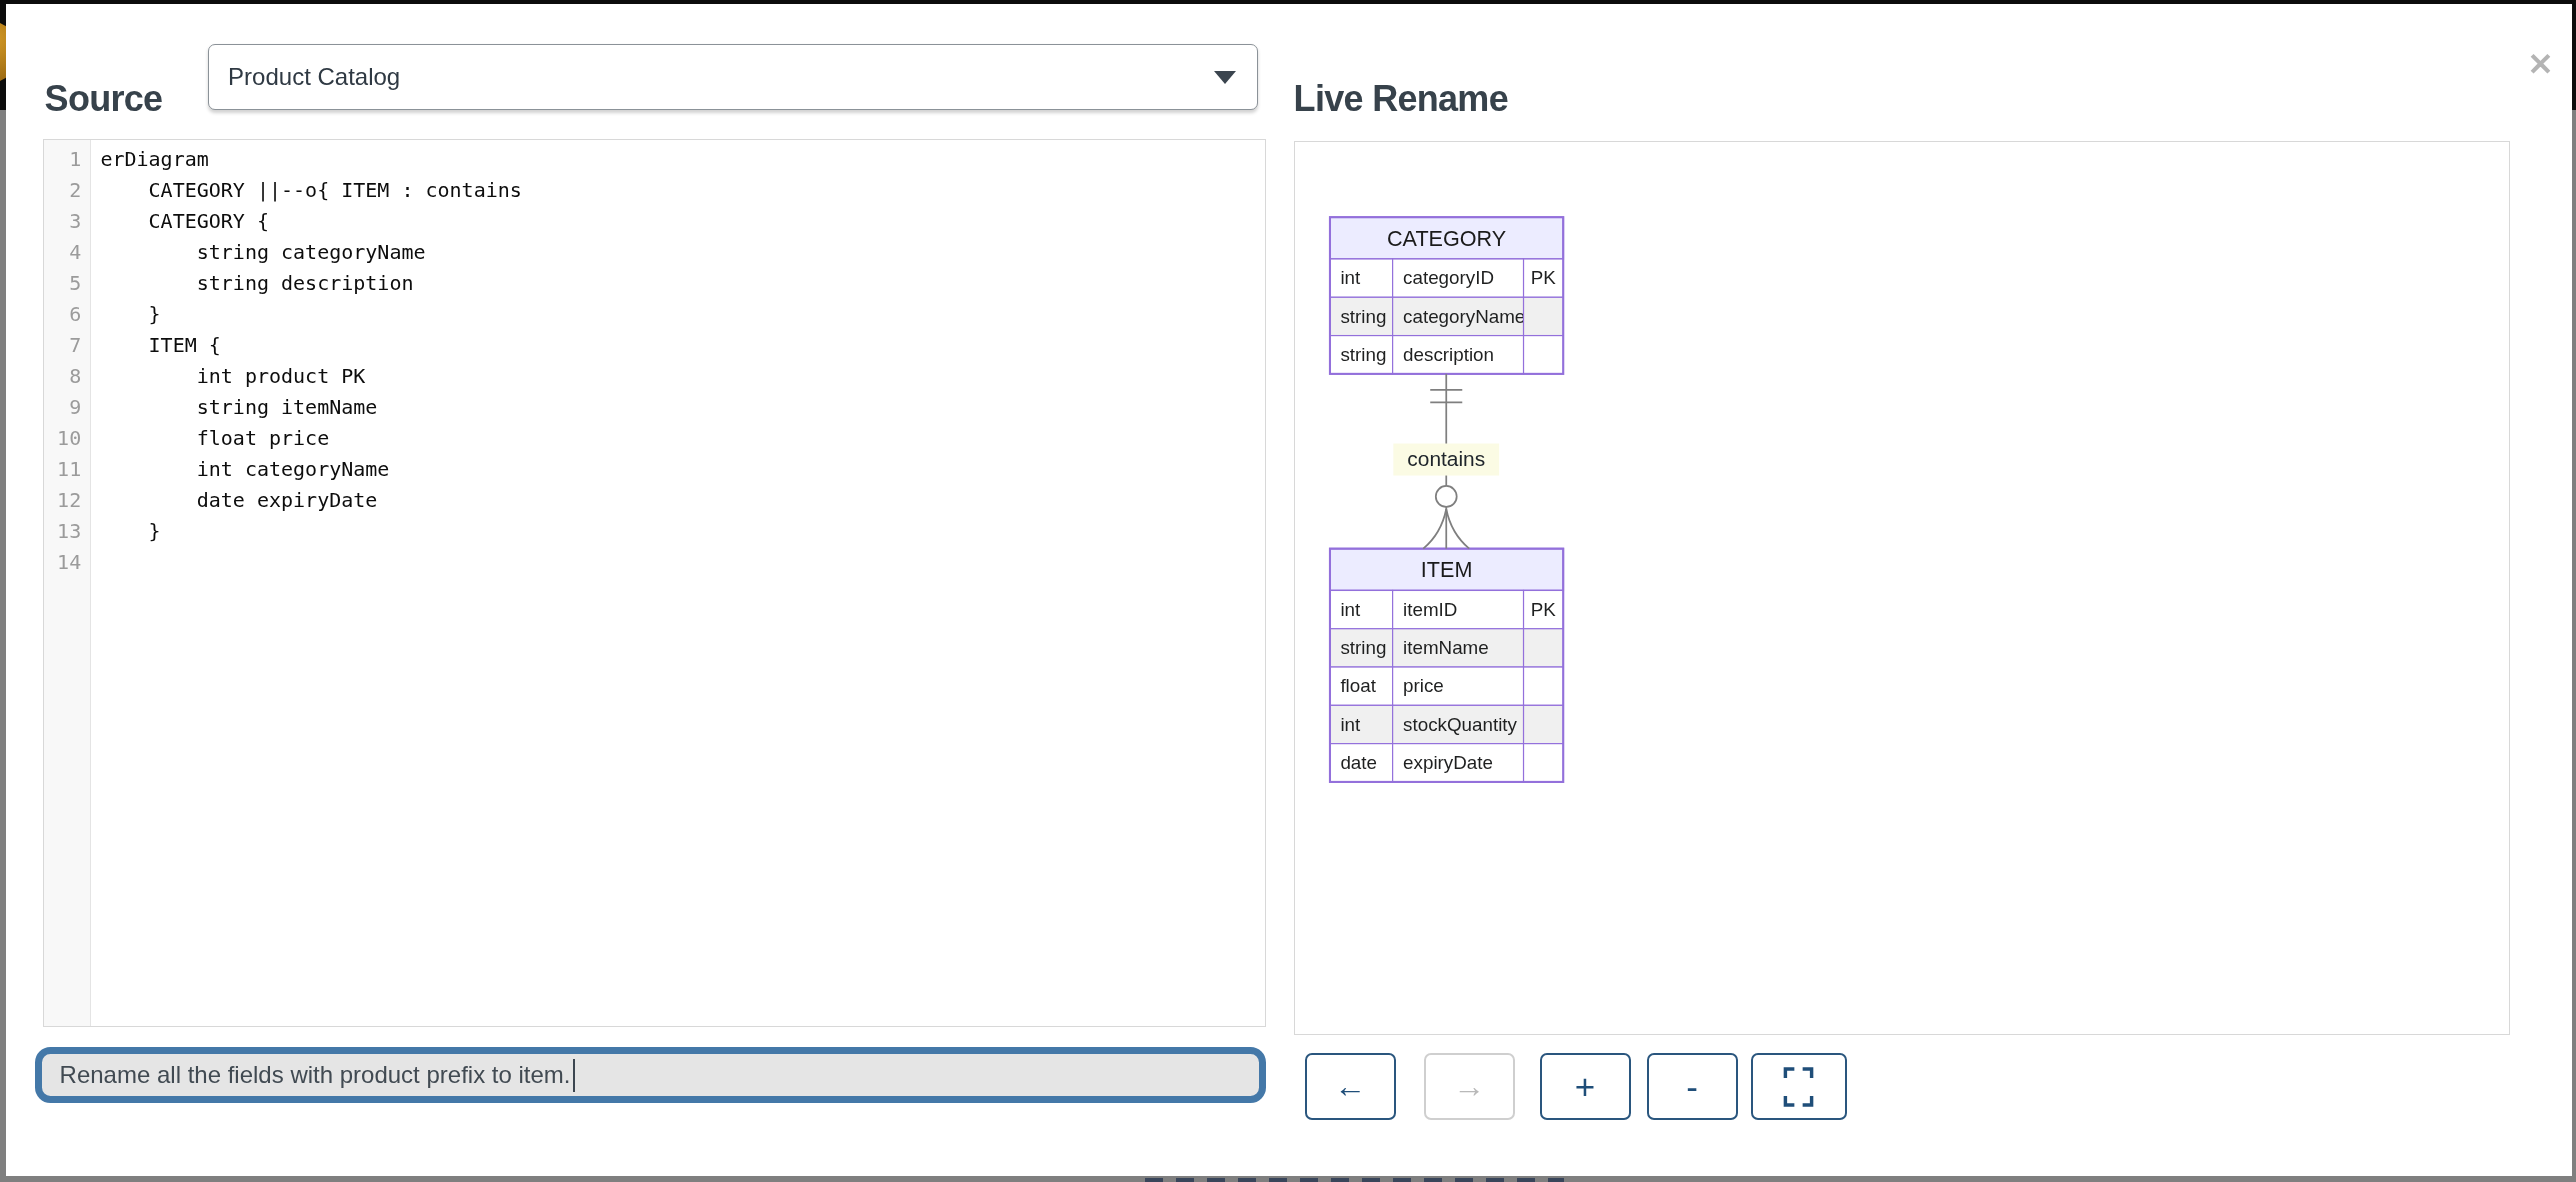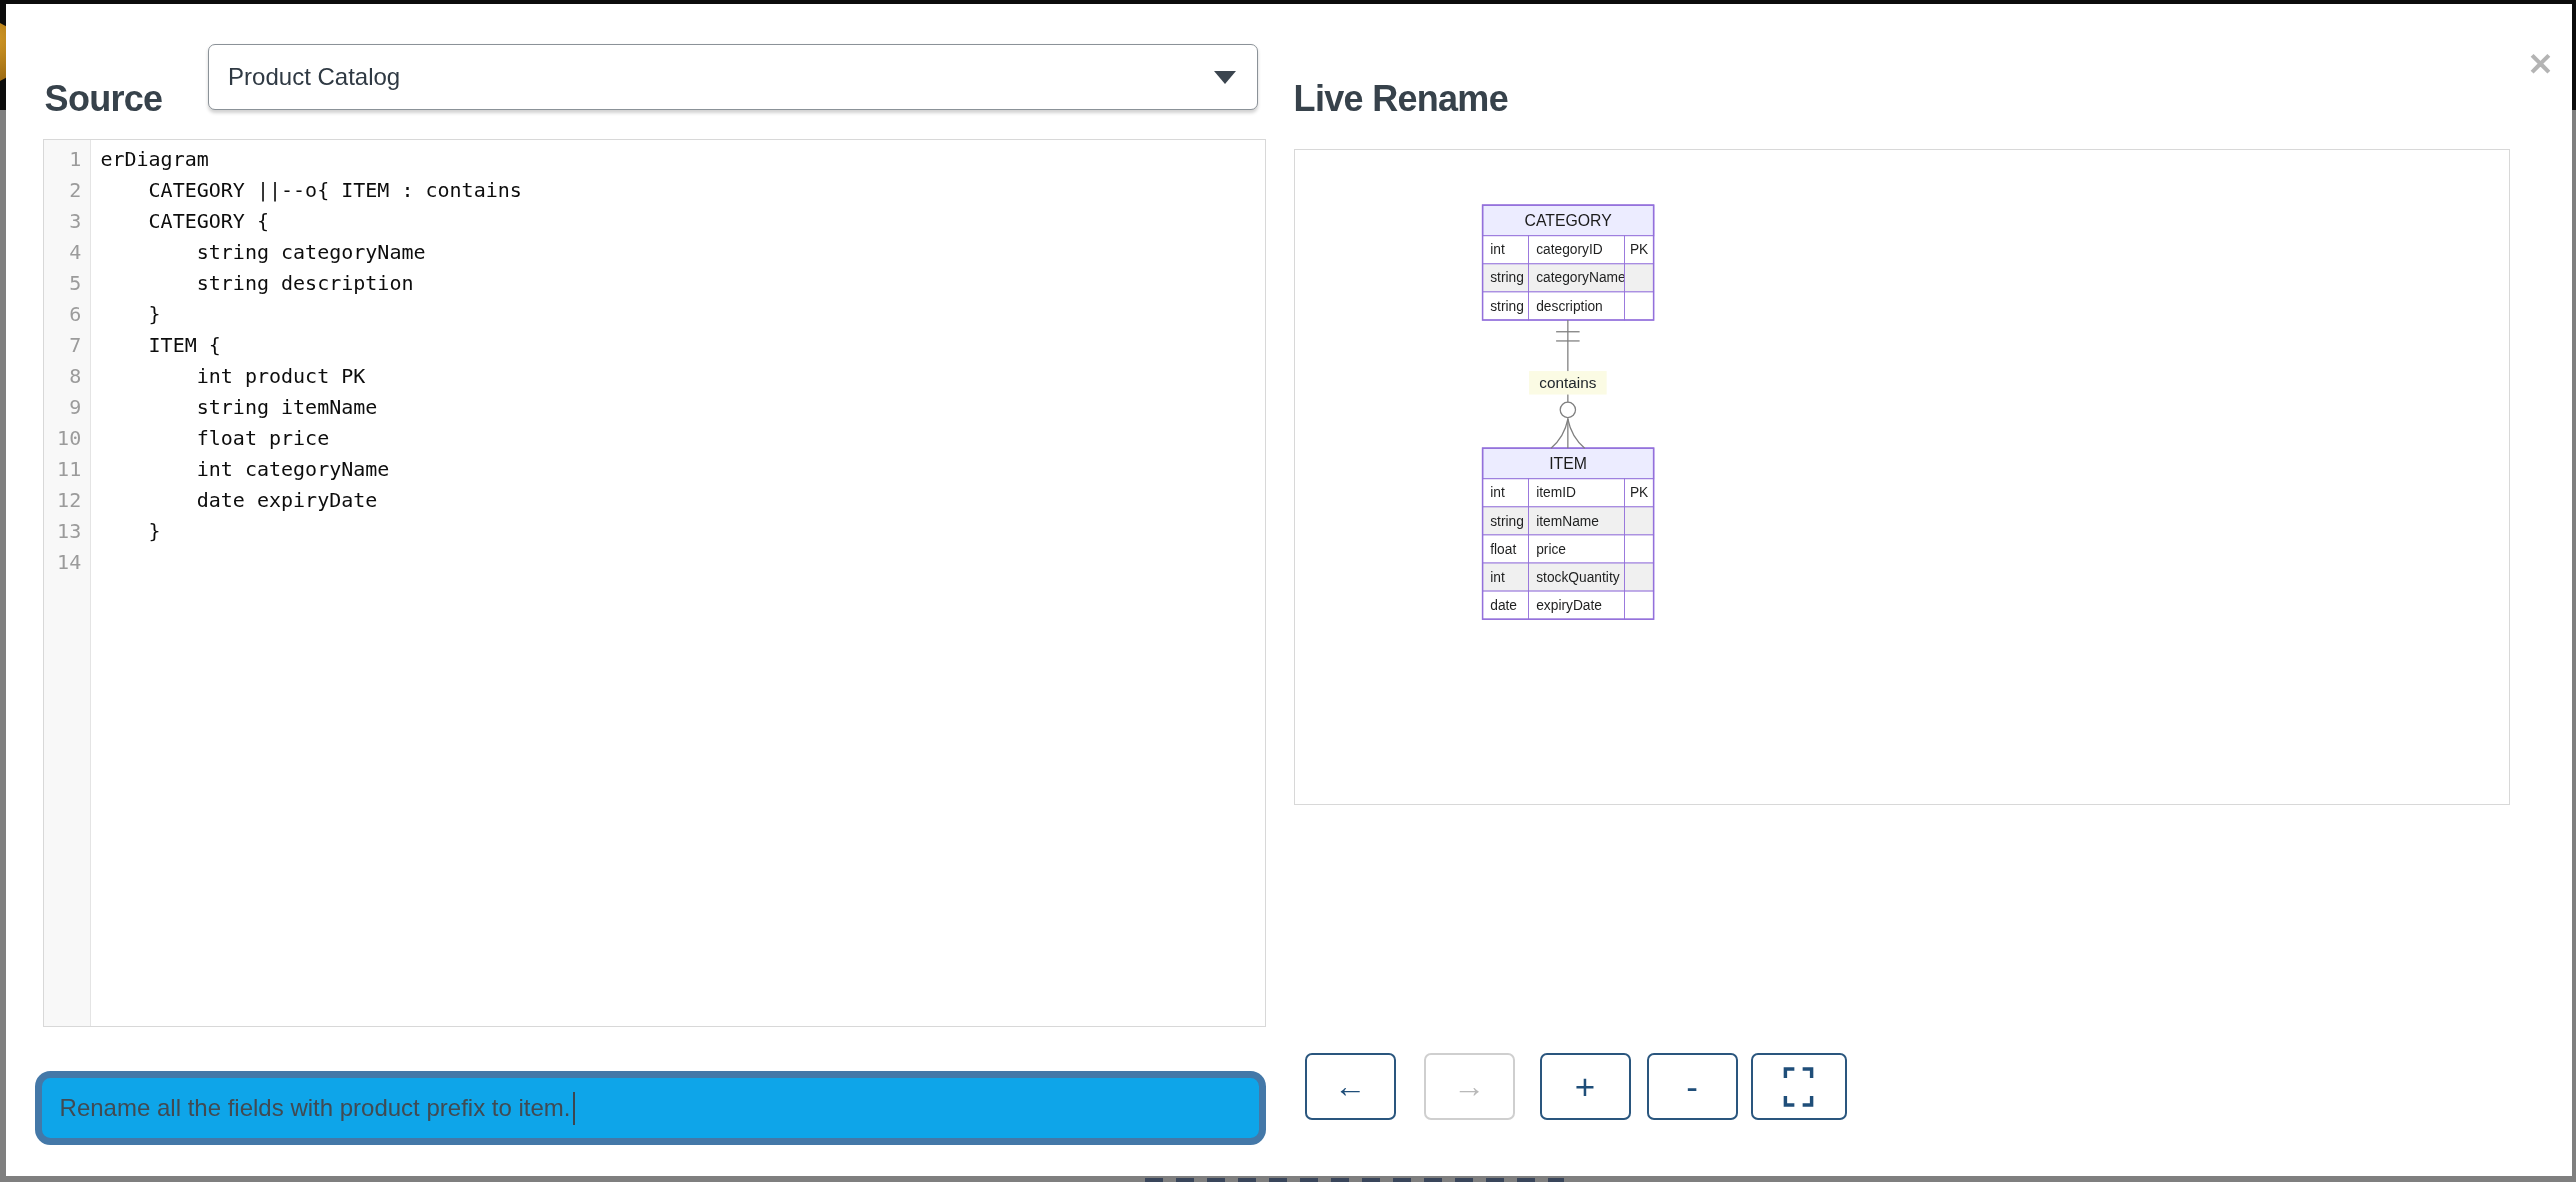--- a/index.html
+++ b/index.html
@@ -37,29 +37,29 @@
     position:absolute;left:37px;top:135px;width:1223px;height:888px;box-sizing:border-box;
     border:1.4px solid #d8d8d8;background:#fff;display:flex;overflow:hidden;
   }
   .gutter{width:47px;background:#f8f8f8;border-right:1.4px solid #e4e4e4;box-sizing:border-box;
     padding-top:4.2px;text-align:right;}
   .gutter .ln{font-family:"DejaVu Sans Mono",monospace;font-size:20px;line-height:31px;color:#9b9b9b;padding-right:8.4px;}
   .code{flex:1;padding:4.2px 0 0 9.8px;}
   .code .cl{font-family:"DejaVu Sans Mono",monospace;font-size:20px;line-height:31px;color:#0d0d0d;white-space:pre;}
   
   .prompt{
-    position:absolute;left:29px;top:1043px;width:1231px;height:74px;box-sizing:border-box;
-    border:7px solid #4478a8;border-radius:15.4px;background:#0ea5e9;
-    display:flex;align-items:center;padding:0 18px;cursor:text;margin-top:24px;
+    position:absolute;left:29px;top:1043px;width:1231px;height:56px;box-sizing:border-box;
+    border:7px solid #4478a8;border-radius:15.4px;background:#e5e5e5;
+    display:flex;align-items:center;padding:0 18px;cursor:text;
   }
   .prompt .txt{font-size:24px;color:#414a52;white-space:nowrap;}
   .prompt .caret-bar{display:inline-block;width:2.1px;height:33px;background:#3c4650;margin-left:2.1px;}
   
   .preview-box{
-    position:absolute;left:1288px;top:145px;width:1216px;height:656px;box-sizing:border-box;
+    position:absolute;left:1288px;top:137px;width:1216px;height:894px;box-sizing:border-box;
     border:1.4px solid #d8d8d8;background:#fff;
   }
   #er-svg{width:100%;height:100%;display:block;}
   #er-svg text{font-family:"Liberation Sans",sans-serif;}
   
   .tbtn{
     position:absolute;top:1049px;height:67px;box-sizing:border-box;background:#fff;
     border:2.8px solid #2a567e;border-radius:7px;cursor:pointer;
     display:flex;align-items:center;justify-content:center;
     font-family:"Liberation Sans",sans-serif;font-size:32px;color:#1f4e79;padding:0;

